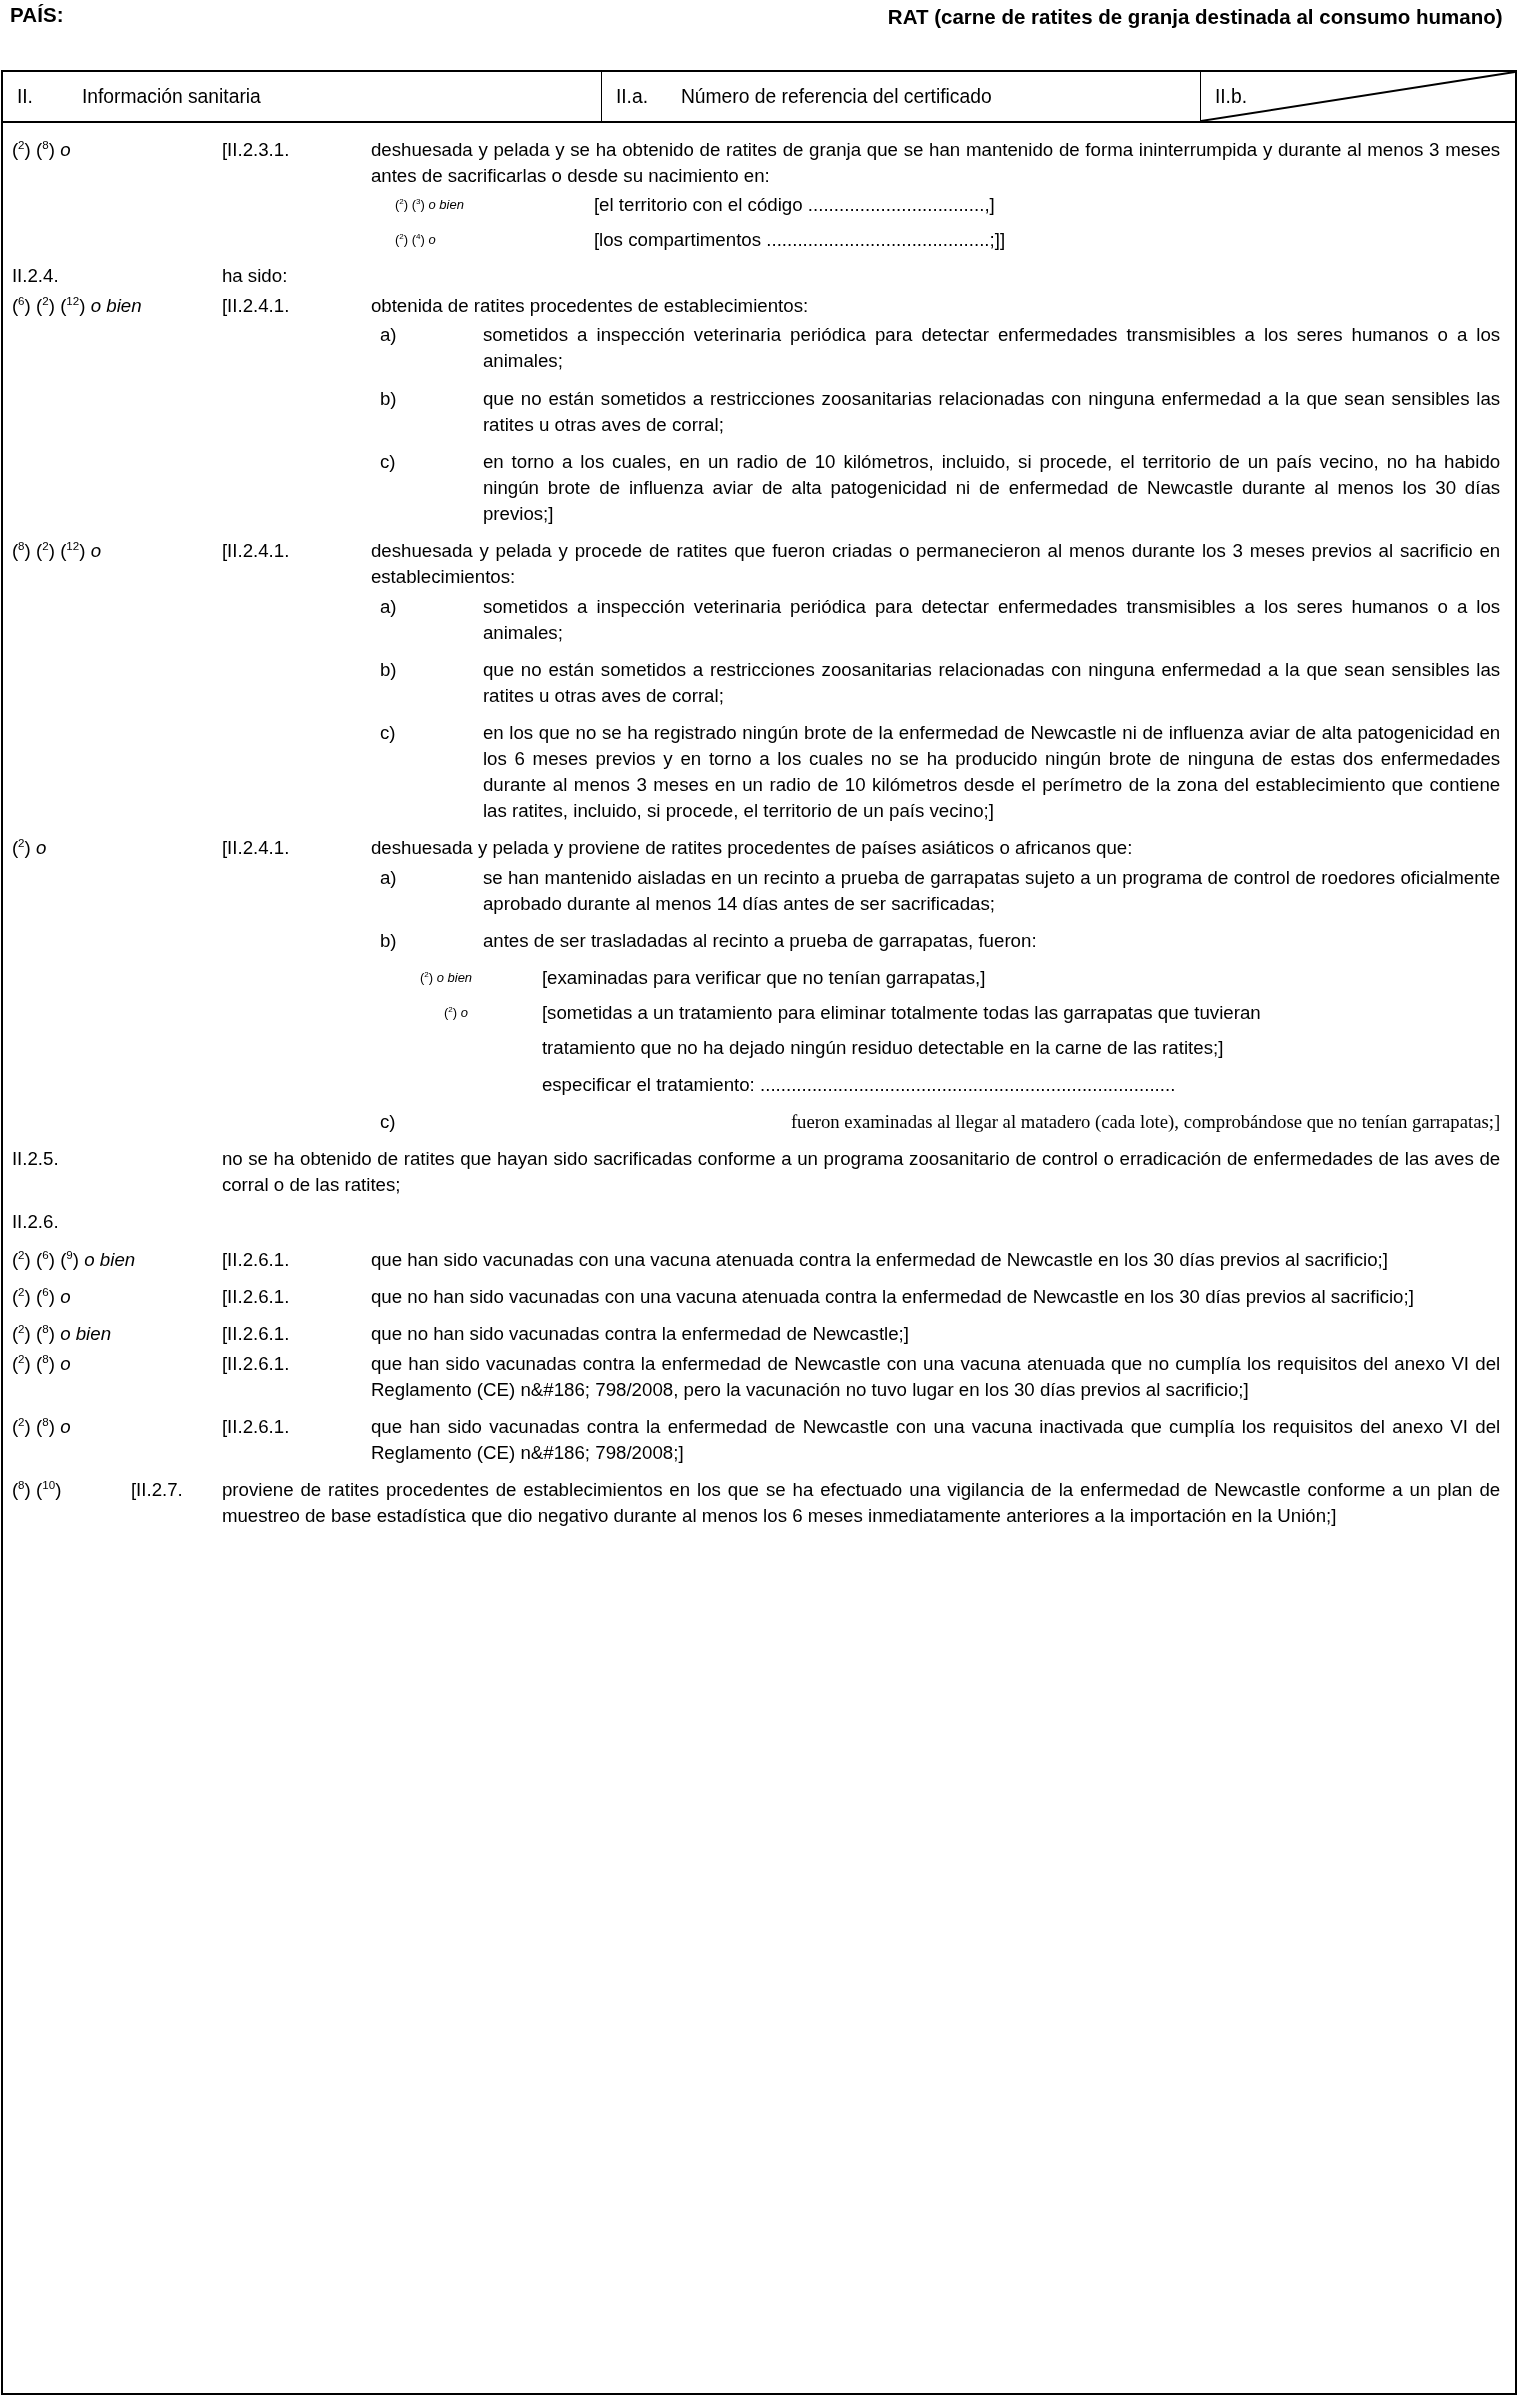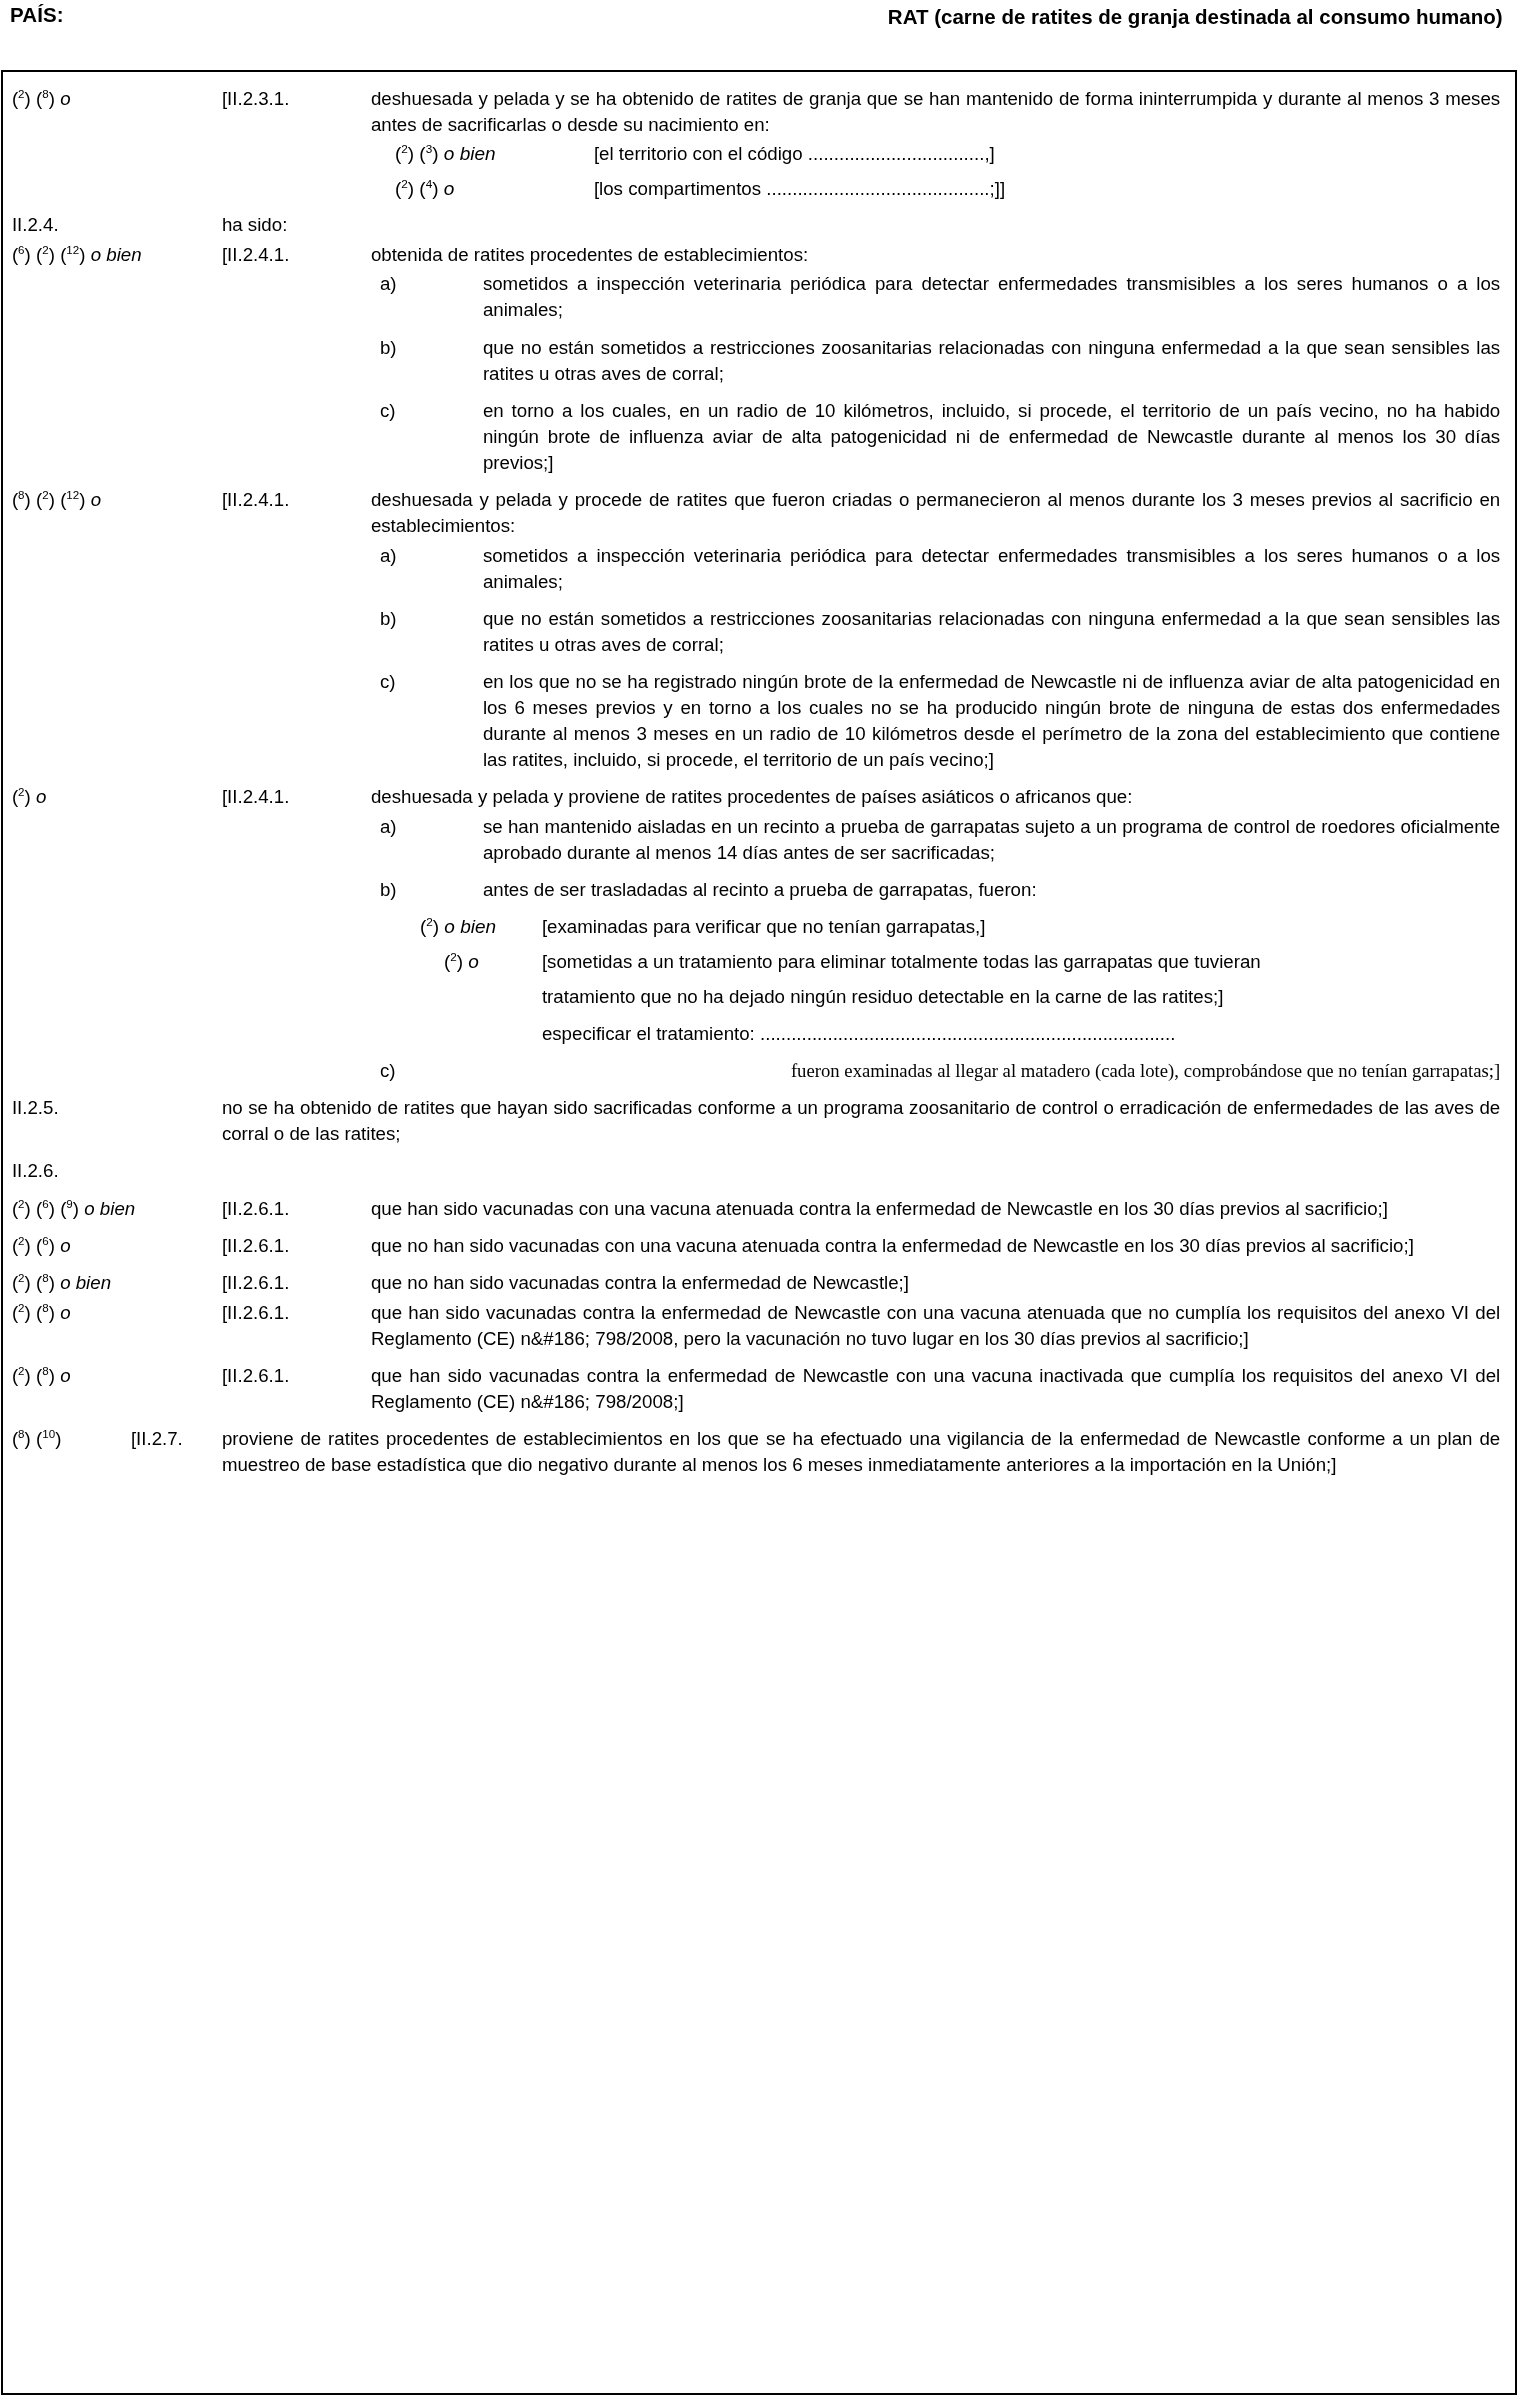--- a/index.html
+++ b/index.html
@@ -147,21 +147,21 @@
   .sub-block { margin-left: 368px; }
 
   
   .opt {
     display: flex;
     align-items: flex-start;
     margin-bottom: 8.7px;
   }
   .opt .opt-marker {
     flex: 0 0 auto;
-    font-size: 19px;
+    font-size: 13px;
     line-height: 26px;
     font-style: italic;
     white-space: nowrap;
   }
   .opt .opt-marker sup {
     font-style: normal;
     font-size: 0.62em;
     vertical-align: super;
     line-height: 0;
   }
@@ -184,20 +184,36 @@
 
 <div id="page">
 
   <div class="doc-header">
     <div class="country-label">PAÍS:</div>
     <div class="doc-title">RAT (carne de ratites de granja destinada al consumo humano)</div>
   </div>
 
   <div class="frame">
 
+    <div class="hdr-row">
+      <div class="hdr-cell c1">
+        <span class="num">II.</span>
+        <span>Información sanitaria</span>
+      </div>
+      <div class="hdr-cell c2">
+        <span class="num">II.a.</span>
+        <span>Número de referencia del certificado</span>
+      </div>
+      <div class="hdr-cell c3">
+        <span class="num">II.b.</span>
+        <svg class="diag" viewBox="0 0 500 78" preserveAspectRatio="none">
+          <line x1="0" y1="78" x2="500" y2="0" stroke="#000" stroke-width="2" vector-effect="non-scaling-stroke"></line>
+        </svg>
+      </div>
+    </div>
 
     <div class="body-area">
 
       <div class="clause tight">
         <div class="marker w-marker">
           <span class="paren">(<sup>2</sup>)</span> <span class="paren">(<sup>8</sup>)</span> <span>o</span>
         </div>
         <div class="clausenum w-num">[II.2.3.1.</div>
         <div class="ctext" style="width:1135px;">deshuesada y pelada y se ha obtenido de ratites de granja que se han mantenido de forma ininterrumpida y durante al menos 3 meses antes de sacrificarlas o desde su nacimiento en:</div>
       </div>

